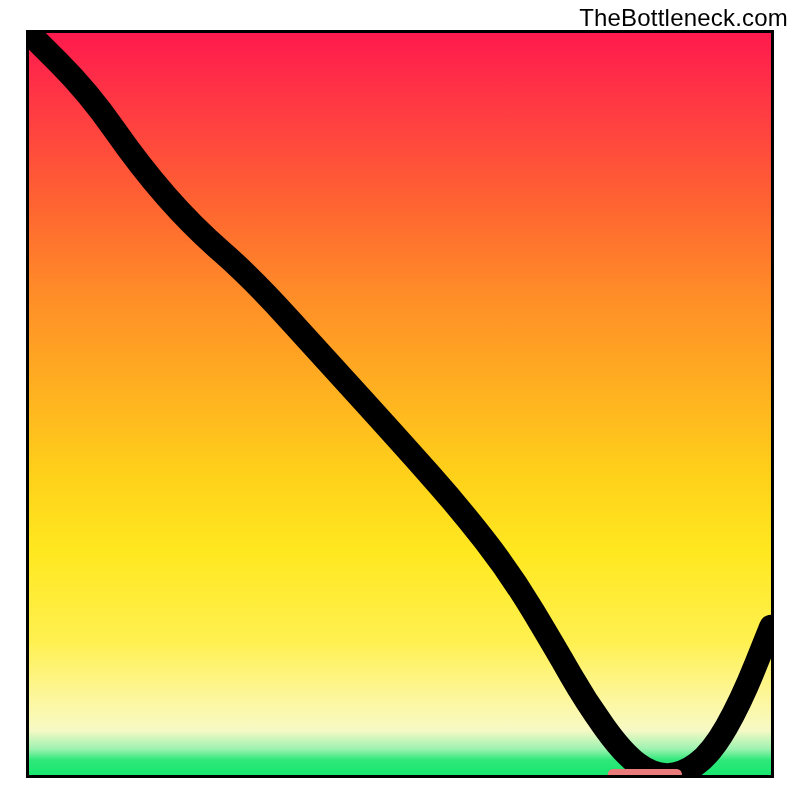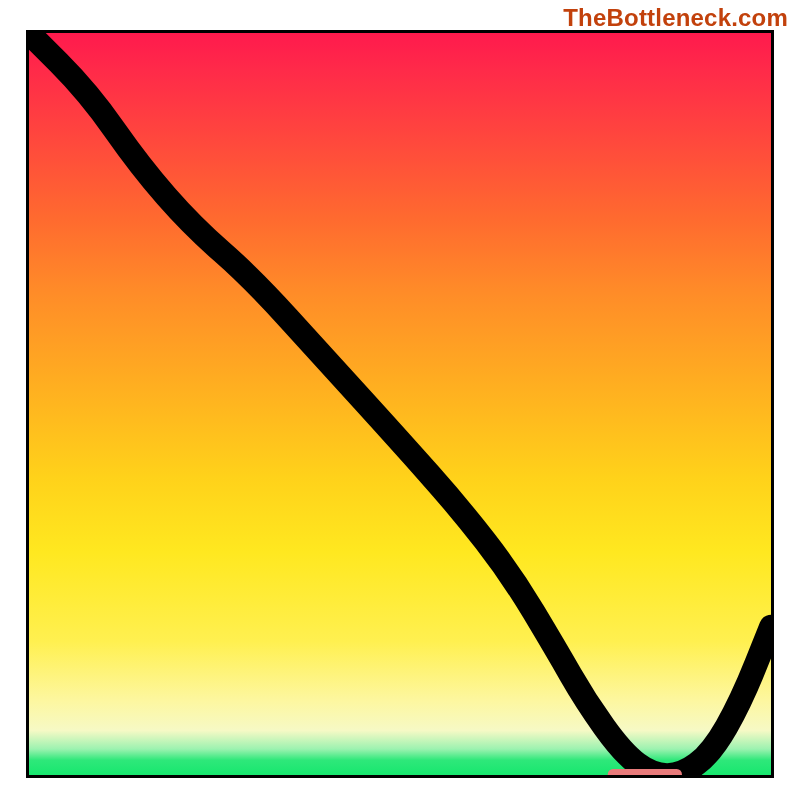--- a/index.html
+++ b/index.html
@@ -14,22 +14,22 @@
   .container {
     position: relative;
     width: 800px;
     height: 800px;
   }
   .attribution {
     position: absolute;
     top: 4px;
     right: 12px;
     font-size: 24px;
-    font-weight: 700;
-    color: #c2410c;
+    font-weight: 400;
+    color: #000000;
     letter-spacing: 0.2px;
   }
   .plot-area {
     position: absolute;
     left: 26px;
     top: 30px;
     width: 748px;
     height: 748px;
     border: 3px solid #000000;
     box-sizing: border-box;

